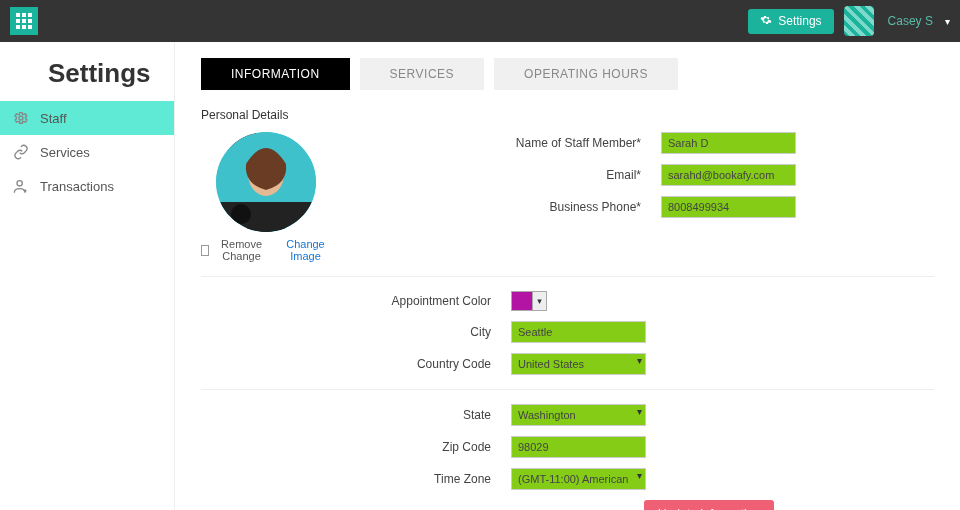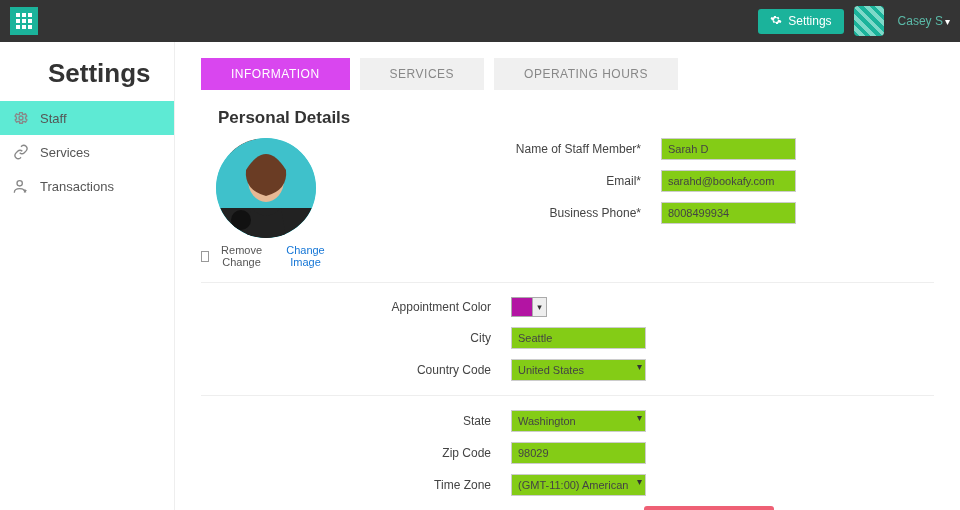--- a/index.html
+++ b/index.html
@@ -8,34 +8,34 @@
   .topbar { background:#343434; height:42px; display:flex; align-items:center; padding:0 10px; color:#bbb; }
   .logo { width:28px; height:28px; background:#1bb39b; display:flex; align-items:center; justify-content:center; margin-right:18px; }
   .logo svg { display:block; }
   .nav-left { display:flex; gap:24px; }
   .nav-left a { color:#9a9a9a; font-size:12px; text-decoration:none; }
   .nav-right { margin-left:auto; display:flex; align-items:center; gap:10px; }
   .btn { display:inline-flex; align-items:center; gap:6px; padding:5px 12px; border-radius:3px; font-size:12px; color:#fff; cursor:pointer; }
   .btn-teal { background:#1bb39b; }
   .btn-pink { background:#ef6075; }
   .user-avatar { width:30px; height:30px; border-radius:4px; background:repeating-linear-gradient(45deg,#1bb39b 0 4px,#7dd9c9 4px 8px); }
-  .user-name { color:#5bbaa8; font-size:12px; margin-left:4px; display:flex; align-items:center; gap:2px;}
+  .user-name { color:#5bbaa8; font-size:12px; margin-left:4px; display:flex; align-items:center; gap:12px;}
   
   .main { display:flex; height:calc(510px - 42px); }
   .sidebar { width:175px; border-right:1px solid #eee; padding-top:12px; }
   .sidebar-title { font-size:26px; font-weight:600; padding:4px 0 12px 48px; color:#333;}
   .side-item { display:flex; align-items:center; gap:10px; padding:8px 12px; font-size:13px; color:#555; cursor:pointer;}
   .side-item.active { background:#5eead4; }
   .side-icon { width:18px; height:18px; display:inline-flex; align-items:center; justify-content:center; color:#888;}
   
   .content { flex:1; padding:16px 26px 10px 26px; overflow:auto; }
   .tabs { display:flex; gap:10px; }
   .tab { padding:9px 30px; background:#f0f0f0; color:#888; font-size:12px; letter-spacing:0.5px; cursor:pointer; }
-  .tab.active { background:#d946ef; color:#fff; }
-  .section-title { font-weight:700; font-size:17px; margin:18px 0 10px 17px; color:#333;}
+  .tab.active { background:#000000; color:#fff; }
+  .section-title { font-weight:400; font-size:12px; margin:18px 0 10px 0; color:#333;}
   .details-row { display:flex; gap:30px; }
   .avatar-col { width:130px; text-align:center; }
   .avatar-photo { width:100px; height:100px; border-radius:50%; background:radial-gradient(circle at 40% 30%, #e9c9a8 0 18%, #5e3c2b 18% 32%, transparent 32%), linear-gradient(#46c9d3,#46c9d3); margin:0 auto; display:flex; align-items:flex-end; justify-content:center; overflow:hidden;}
   .avatar-photo svg { width:100px; height:100px;}
   .img-actions { margin-top:6px; display:flex; align-items:center; gap:10px; font-size:11px;}
   .checkbox { width:11px; height:11px; border:1px solid #999; display:inline-block; vertical-align:middle;}
   .link { color:#1576d6; cursor:pointer; }
   .form-col { flex:1; }
   .form-line { display:flex; align-items:center; margin-bottom:10px; }
   .form-label { width:300px; text-align:right; padding-right:20px; font-size:12px; color:#444;}

